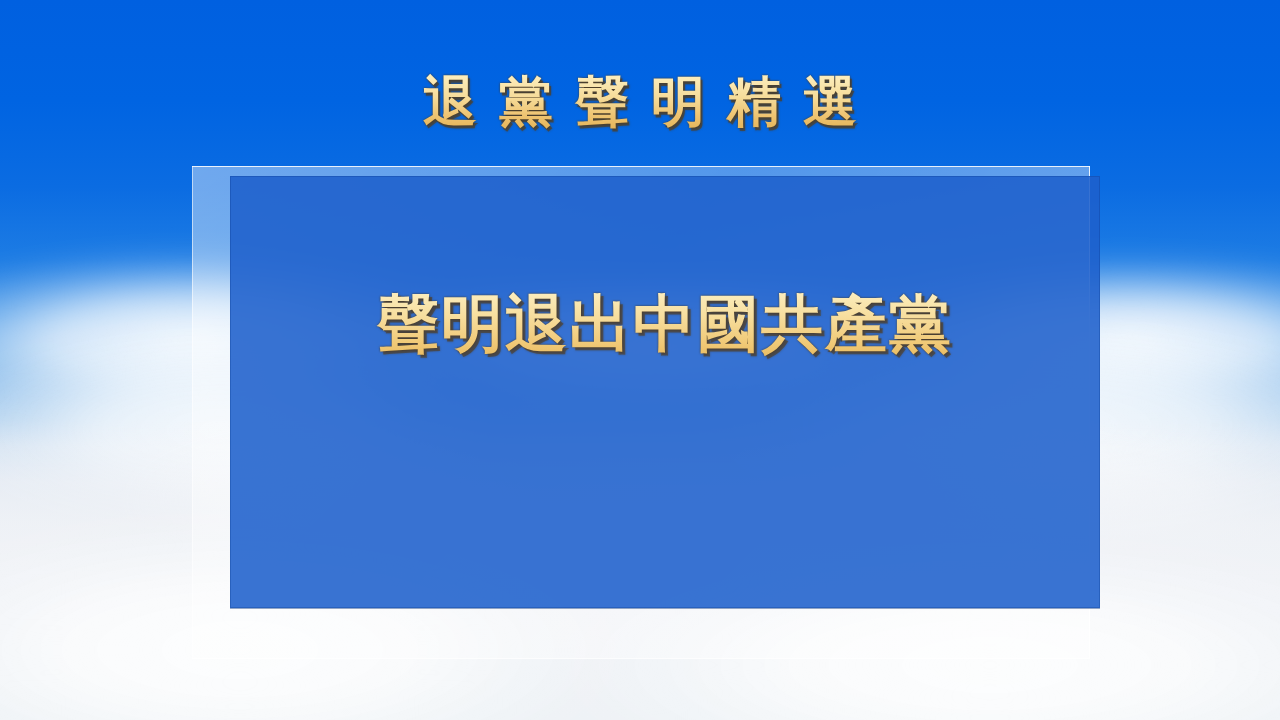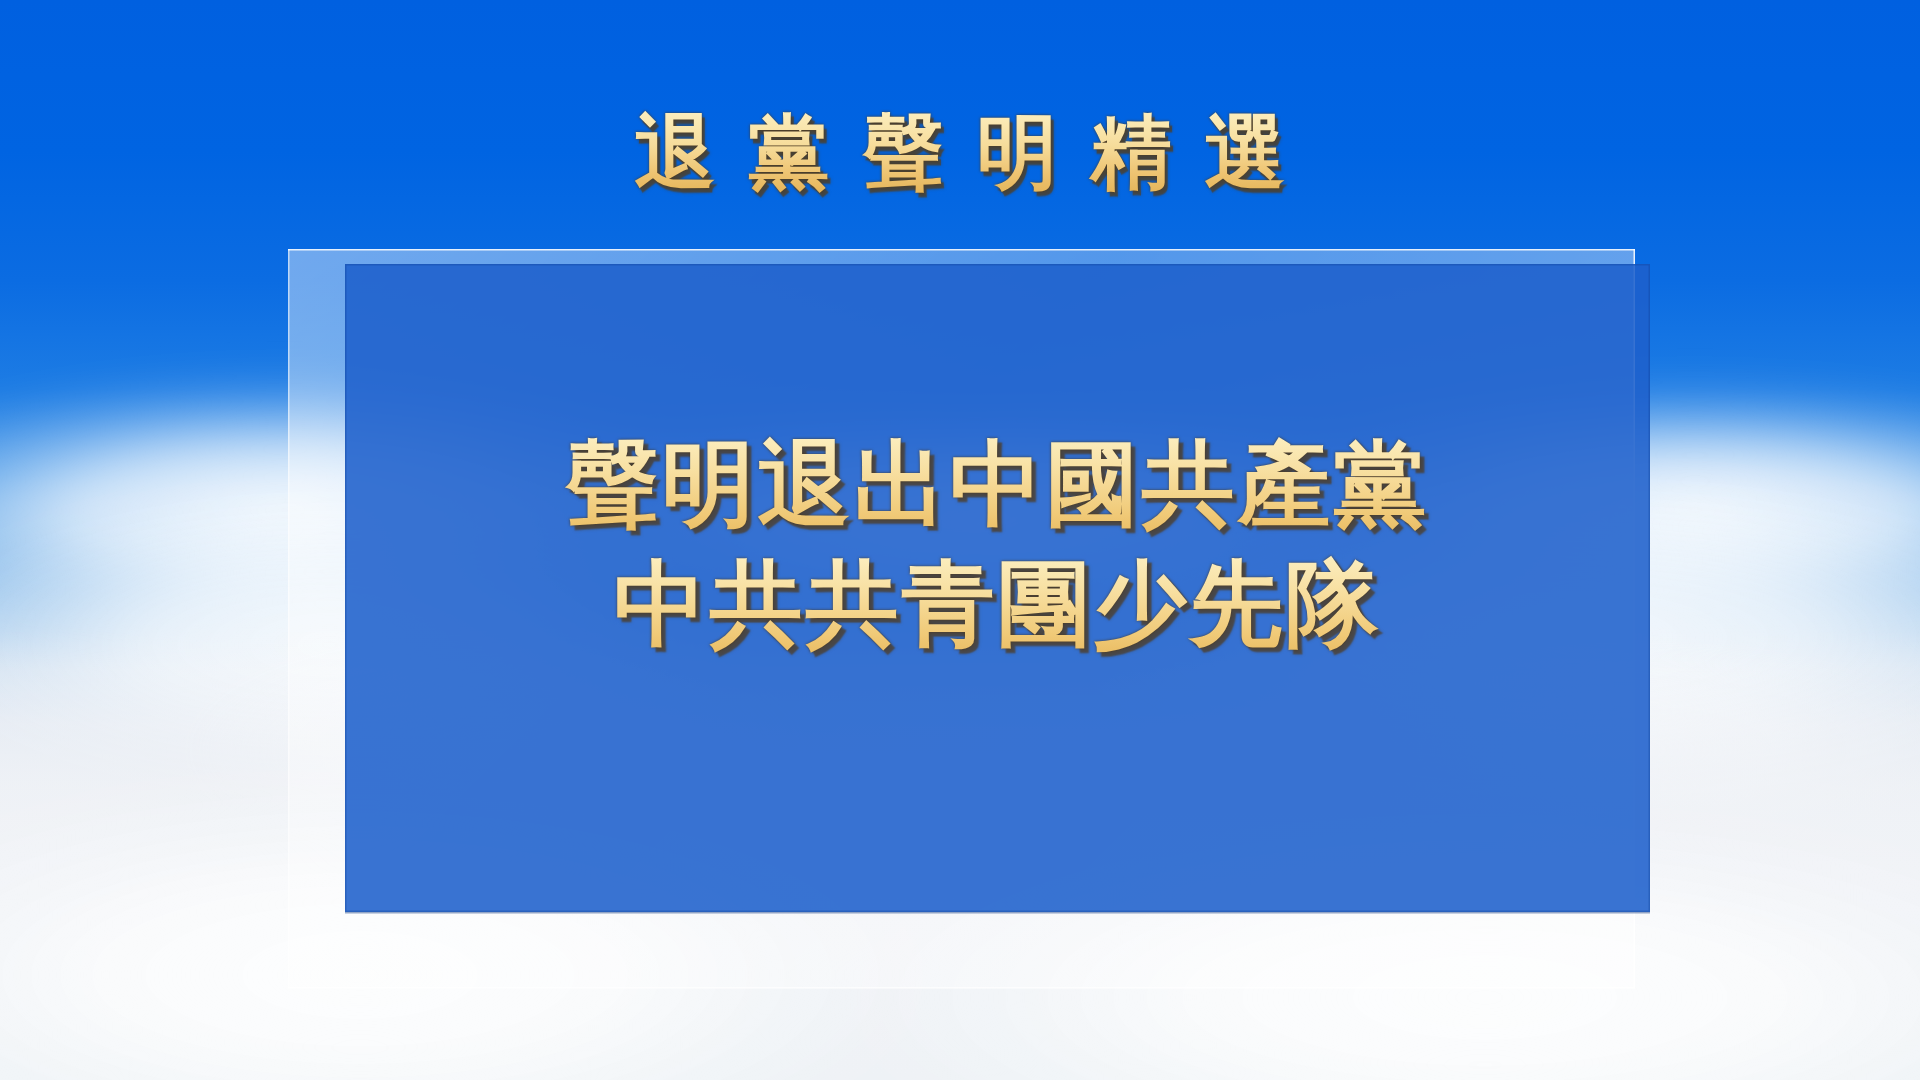--- a/index.html
+++ b/index.html
@@ -163,18 +163,17 @@
   <div class="haze"></div>
   <div class="cloud c6"></div>
   <div class="cloud c7"></div>
 
   <div class="title">退黨聲明精選</div>
 
   <div class="panel-frame">
     <div class="panel">
       <div class="statement">
         <div class="line">聲明退出中國共產黨</div>
-        <div class="line">中共共青團少先隊</div>
       </div>
     </div>
   </div>
 
 </div>
 
 </body></html>

